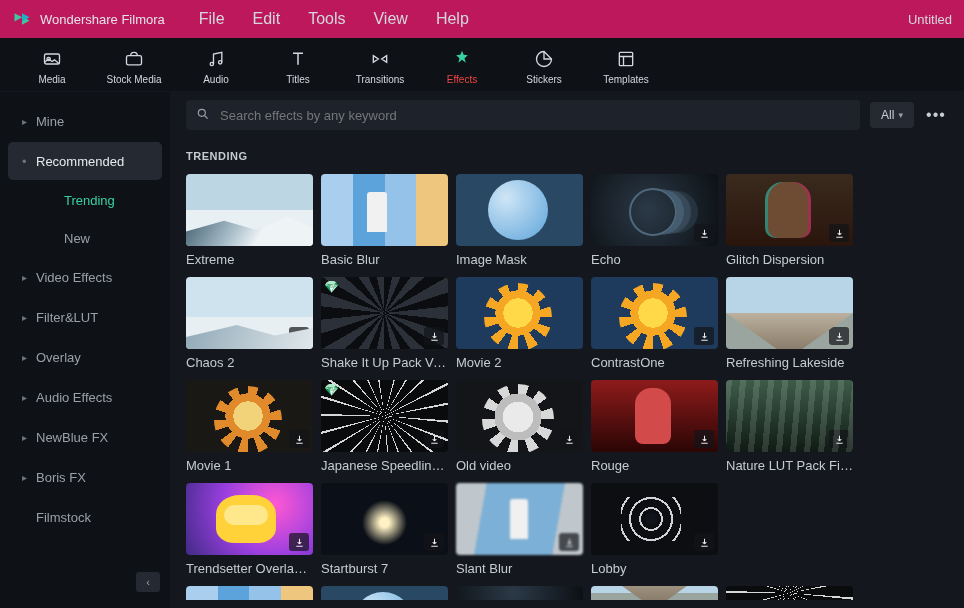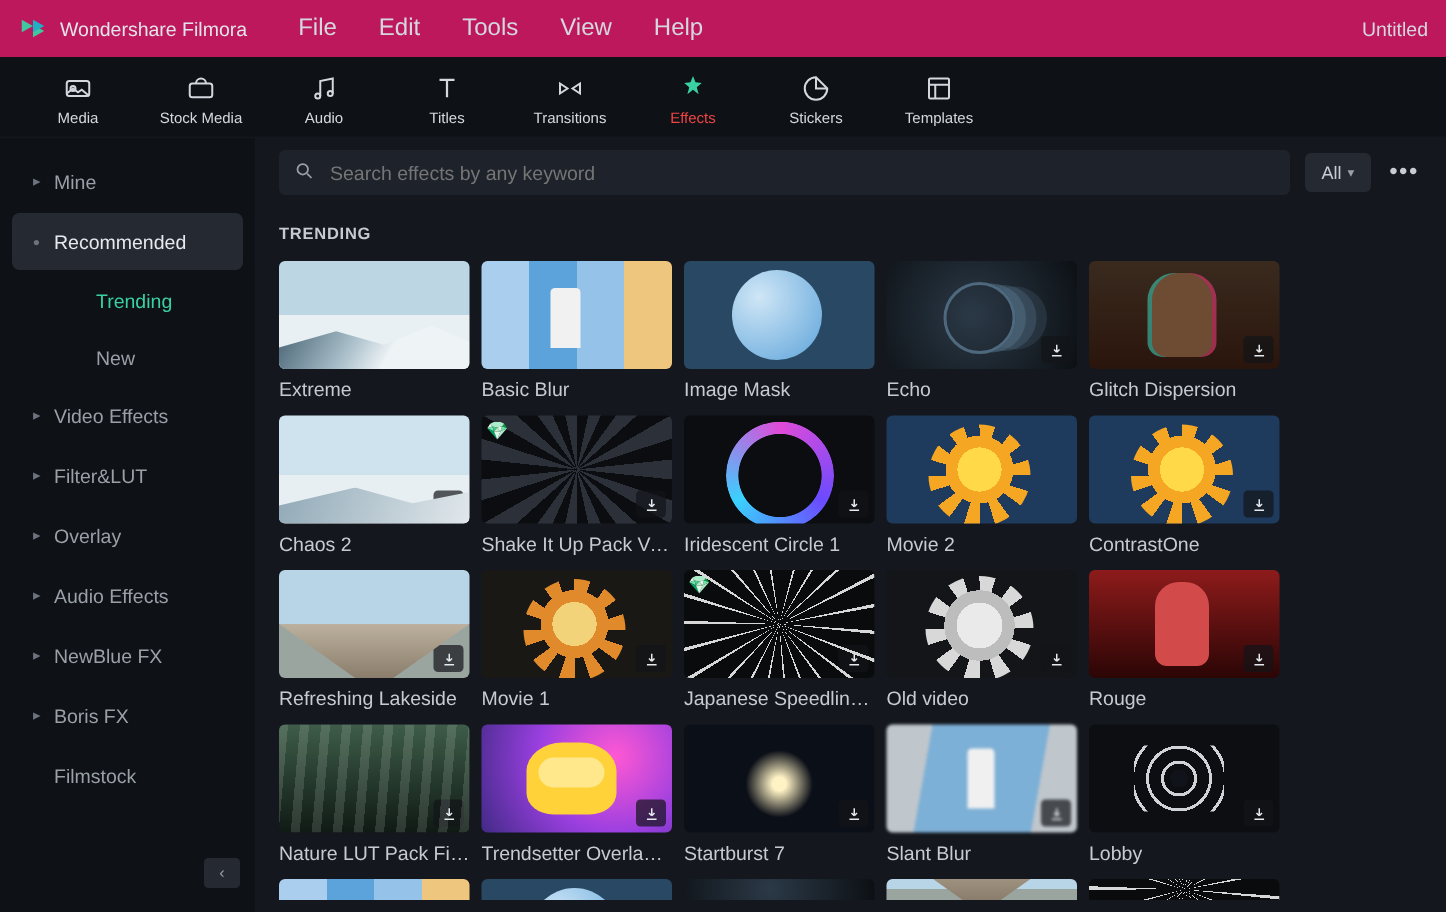--- a/index.html
+++ b/index.html
@@ -383,30 +383,20 @@
               <div class="dl-badge">
                 <svg width="11" height="11" viewBox="0 0 24 24" fill="none" stroke="#e6e9ee" stroke-width="2.2">
                   <path d="M12 4v11m0 0l-4-4m4 4l4-4M5 20h14"></path>
                 </svg>
               </div>
               <div class="gem-badge" style="filter: hue-rotate(300deg);">💎</div>
             </div>
             <div class="card-label">Shake It Up Pack Vol2 ...</div>
           </div>
           <div class="card">
-            <div class="thumb t-irid">
-              <div class="dl-badge">
-                <svg width="11" height="11" viewBox="0 0 24 24" fill="none" stroke="#e6e9ee" stroke-width="2.2">
-                  <path d="M12 4v11m0 0l-4-4m4 4l4-4M5 20h14"></path>
-                </svg>
-              </div>
-            </div>
-            <div class="card-label">Iridescent Circle 1</div>
-          </div>
-          <div class="card">
             <div class="thumb t-movie2"></div>
             <div class="card-label">Movie 2</div>
           </div>
           <div class="card">
             <div class="thumb t-contrast">
               <div class="dl-badge">
                 <svg width="11" height="11" viewBox="0 0 24 24" fill="none" stroke="#e6e9ee" stroke-width="2.2">
                   <path d="M12 4v11m0 0l-4-4m4 4l4-4M5 20h14"></path>
                 </svg>
               </div>

